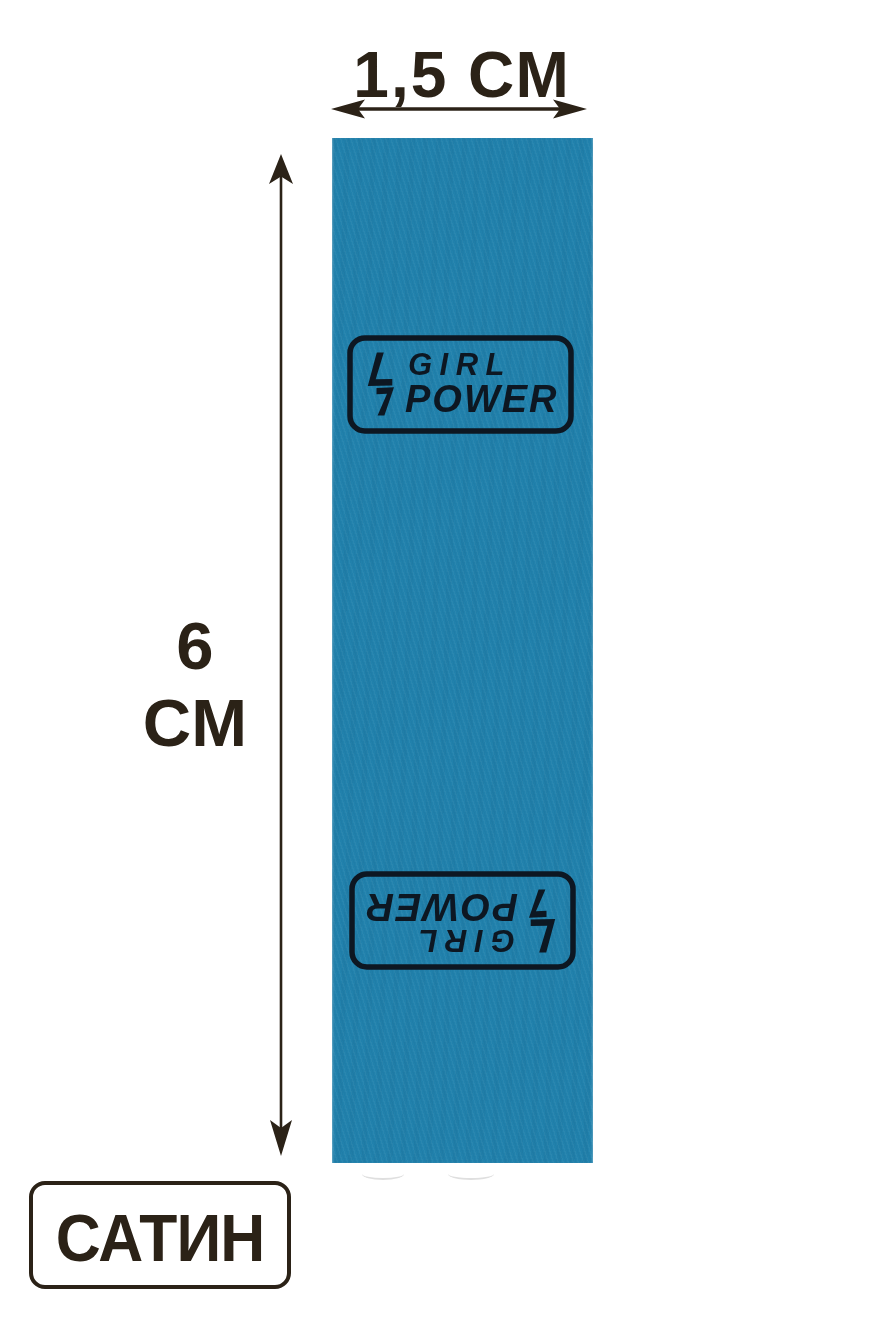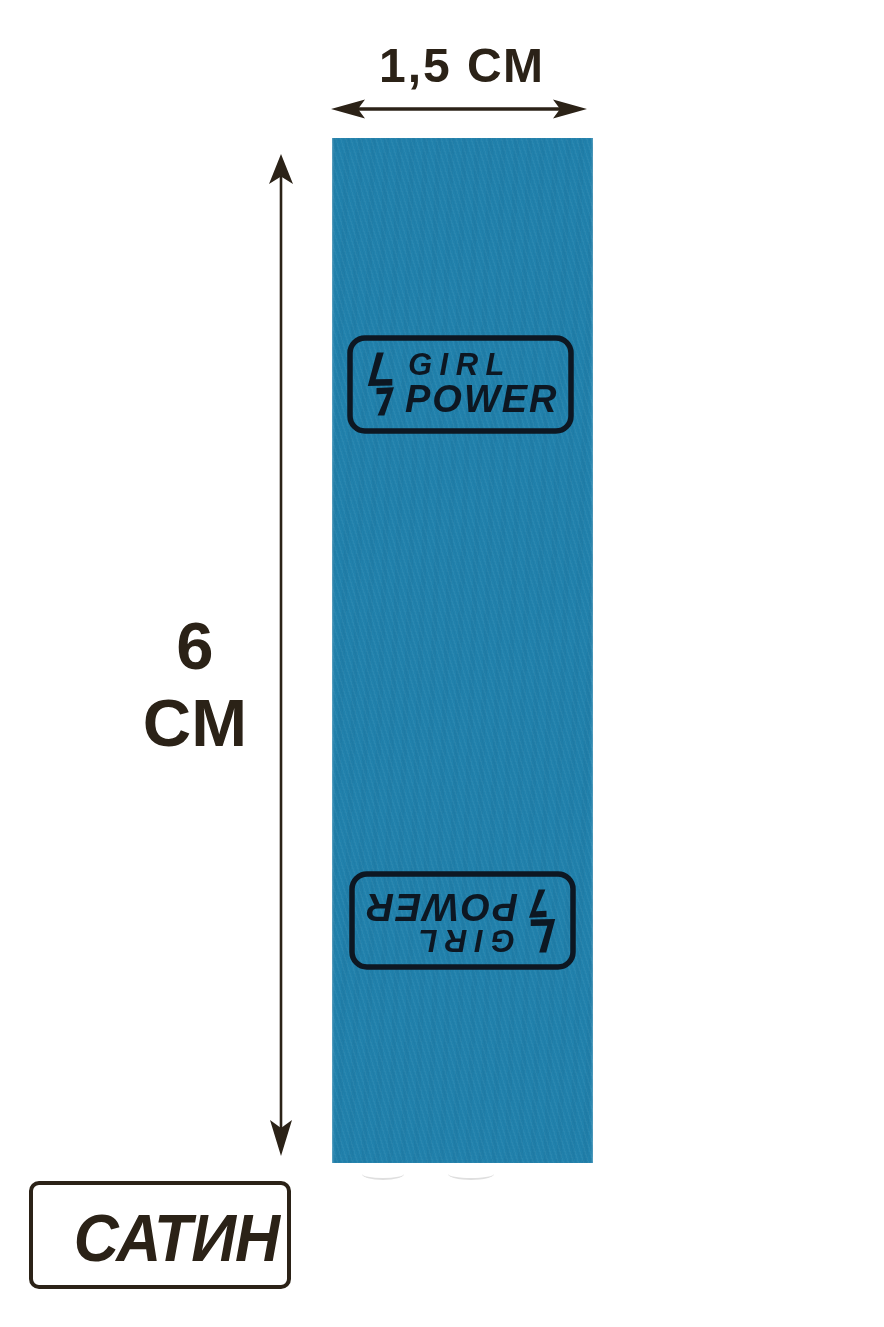--- a/index.html
+++ b/index.html
@@ -4,21 +4,21 @@
 <style>
   html,body{margin:0;padding:0;}
   body{width:884px;height:1327px;background:#ffffff;position:relative;overflow:hidden;
        font-family:"Liberation Sans", sans-serif;}
   .abs{position:absolute;}
   .dimtext{color:#2b2217;font-weight:bold;}
 </style>
 </head>
 <body>
 
-<div class="abs dimtext" style="left:332px;top:38px;width:260px;text-align:center;font-size:48px;letter-spacing:2px;">1,5 СМ</div>
+<div class="abs dimtext" style="left:332px;top:38px;width:260px;text-align:center;font-size:64px;letter-spacing:2px;">1,5 СМ</div>
 
 <svg class="abs" style="left:320px;top:90px;" width="280" height="40" viewBox="0 0 280 40">
   <line x1="22" y1="19" x2="258" y2="19" stroke="#2b2217" stroke-width="3.4"></line>
   <polygon points="11,19 45,9.5 38,19 45,28.5" fill="#2b2217"></polygon>
   <polygon points="267,19 233,9.5 240,19 233,28.5" fill="#2b2217"></polygon>
 </svg>
 
 <div class="abs" style="left:332px;top:138px;width:261px;height:1025px;
   background-color:#2181ac;
   background-image:
@@ -44,18 +44,18 @@
 </svg>
 
 <svg class="abs" style="left:260px;top:145px;" width="42" height="1020" viewBox="0 0 42 1020">
   <line x1="21" y1="18" x2="21" y2="1002" stroke="#2b2217" stroke-width="2.6"></line>
   <polygon points="21,9 9,39 21,31.5 33,39" fill="#2b2217"></polygon>
   <polygon points="21,1011 10,975 21,983 32,975" fill="#2b2217"></polygon>
 </svg>
 
 <div class="abs dimtext" style="left:128px;top:607px;width:135px;text-align:center;font-size:67px;letter-spacing:1px;">6 СМ</div>
 
-<div class="abs" style="left:29px;top:1181px;width:262px;height:108px;border:4px solid #2b2217;border-radius:10px;box-sizing:border-box;background:#fff;display:flex;align-items:center;justify-content:flex-end;font-style:italic;">
+<div class="abs" style="left:29px;top:1181px;width:262px;height:108px;border:4px solid #2b2217;border-radius:16px;box-sizing:border-box;background:#fff;display:flex;align-items:center;justify-content:center;">
   <span class="dimtext" style="font-size:67px;letter-spacing:-1px;transform:scaleX(0.93);display:inline-block;margin-top:5px;">САТИН</span>
 </div>
 
 <div class="abs" style="left:362px;top:1168px;width:42px;height:10px;border-bottom:2px solid rgba(170,170,170,0.38);border-radius:50%;"></div>
 <div class="abs" style="left:448px;top:1168px;width:46px;height:10px;border-bottom:2px solid rgba(170,170,170,0.38);border-radius:50%;"></div>
 
 </body></html>

